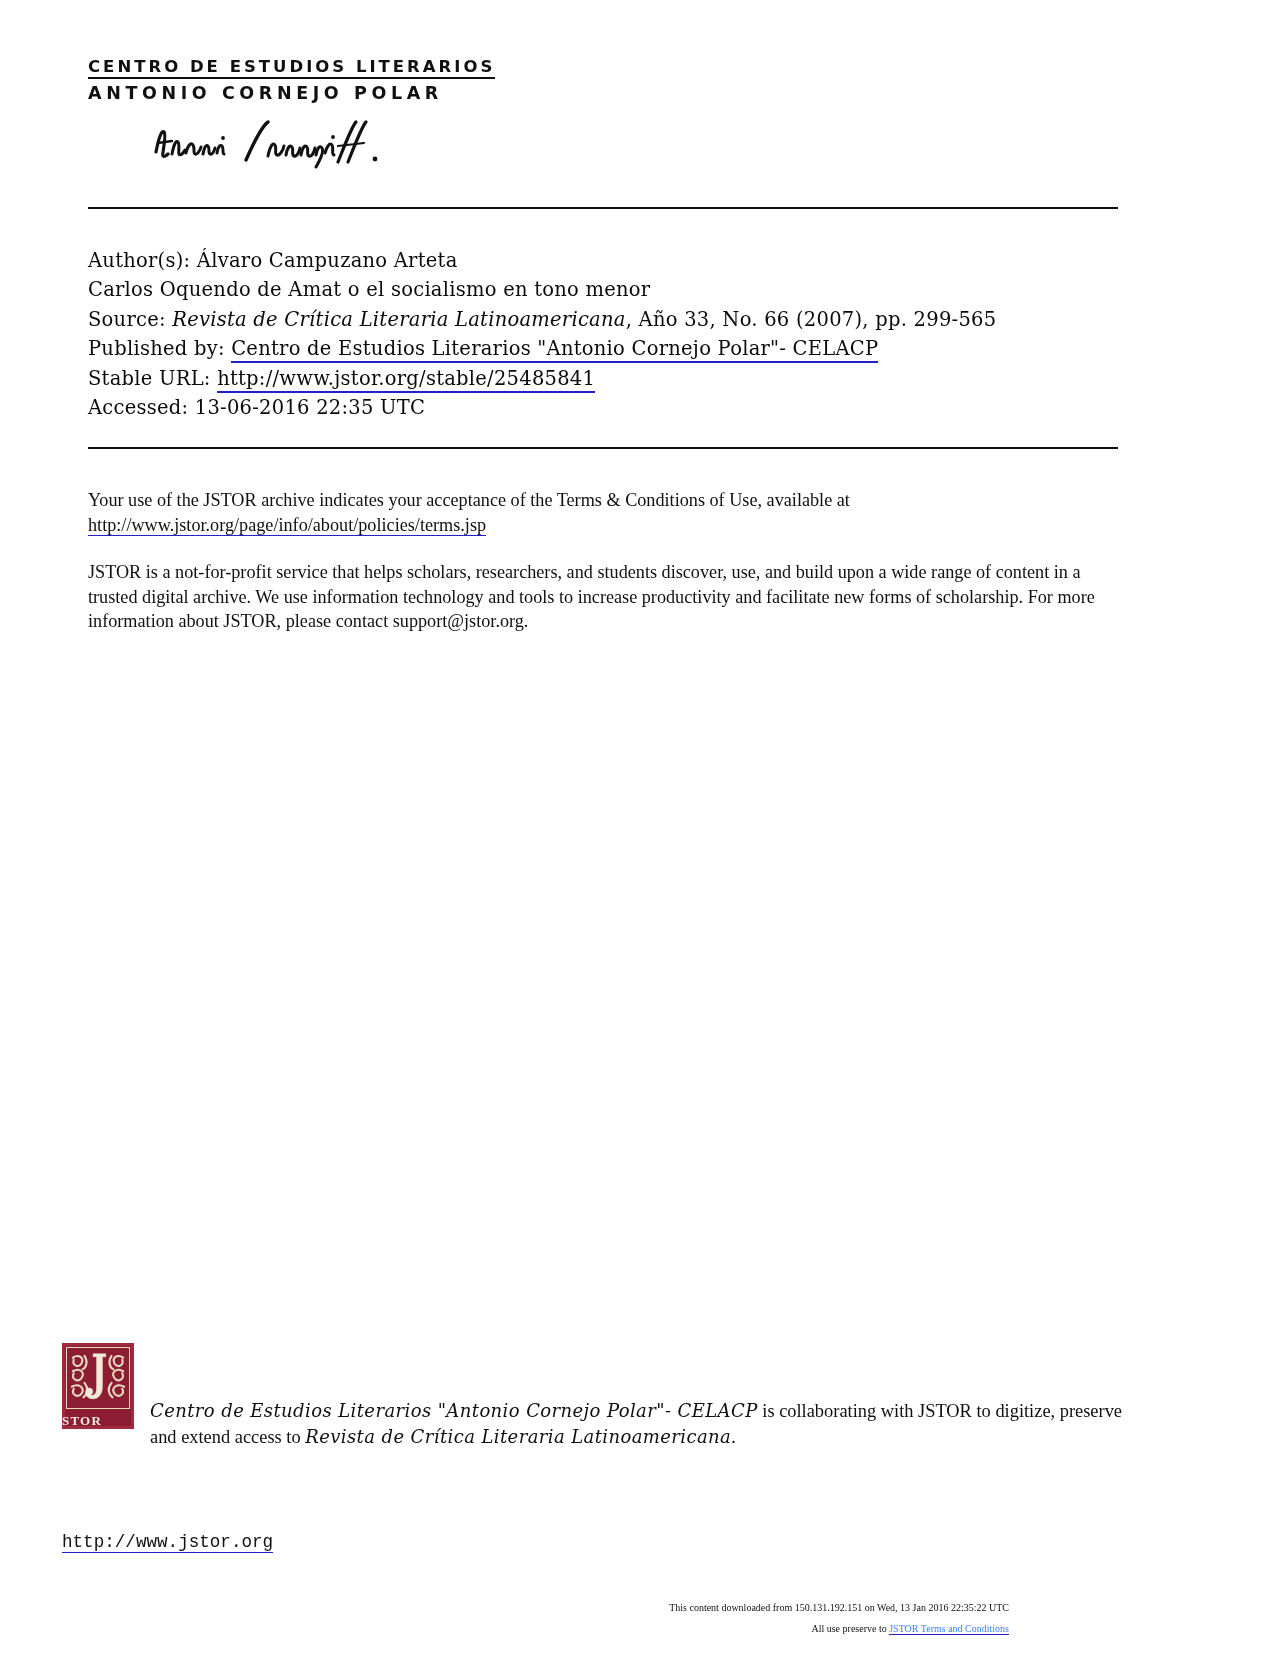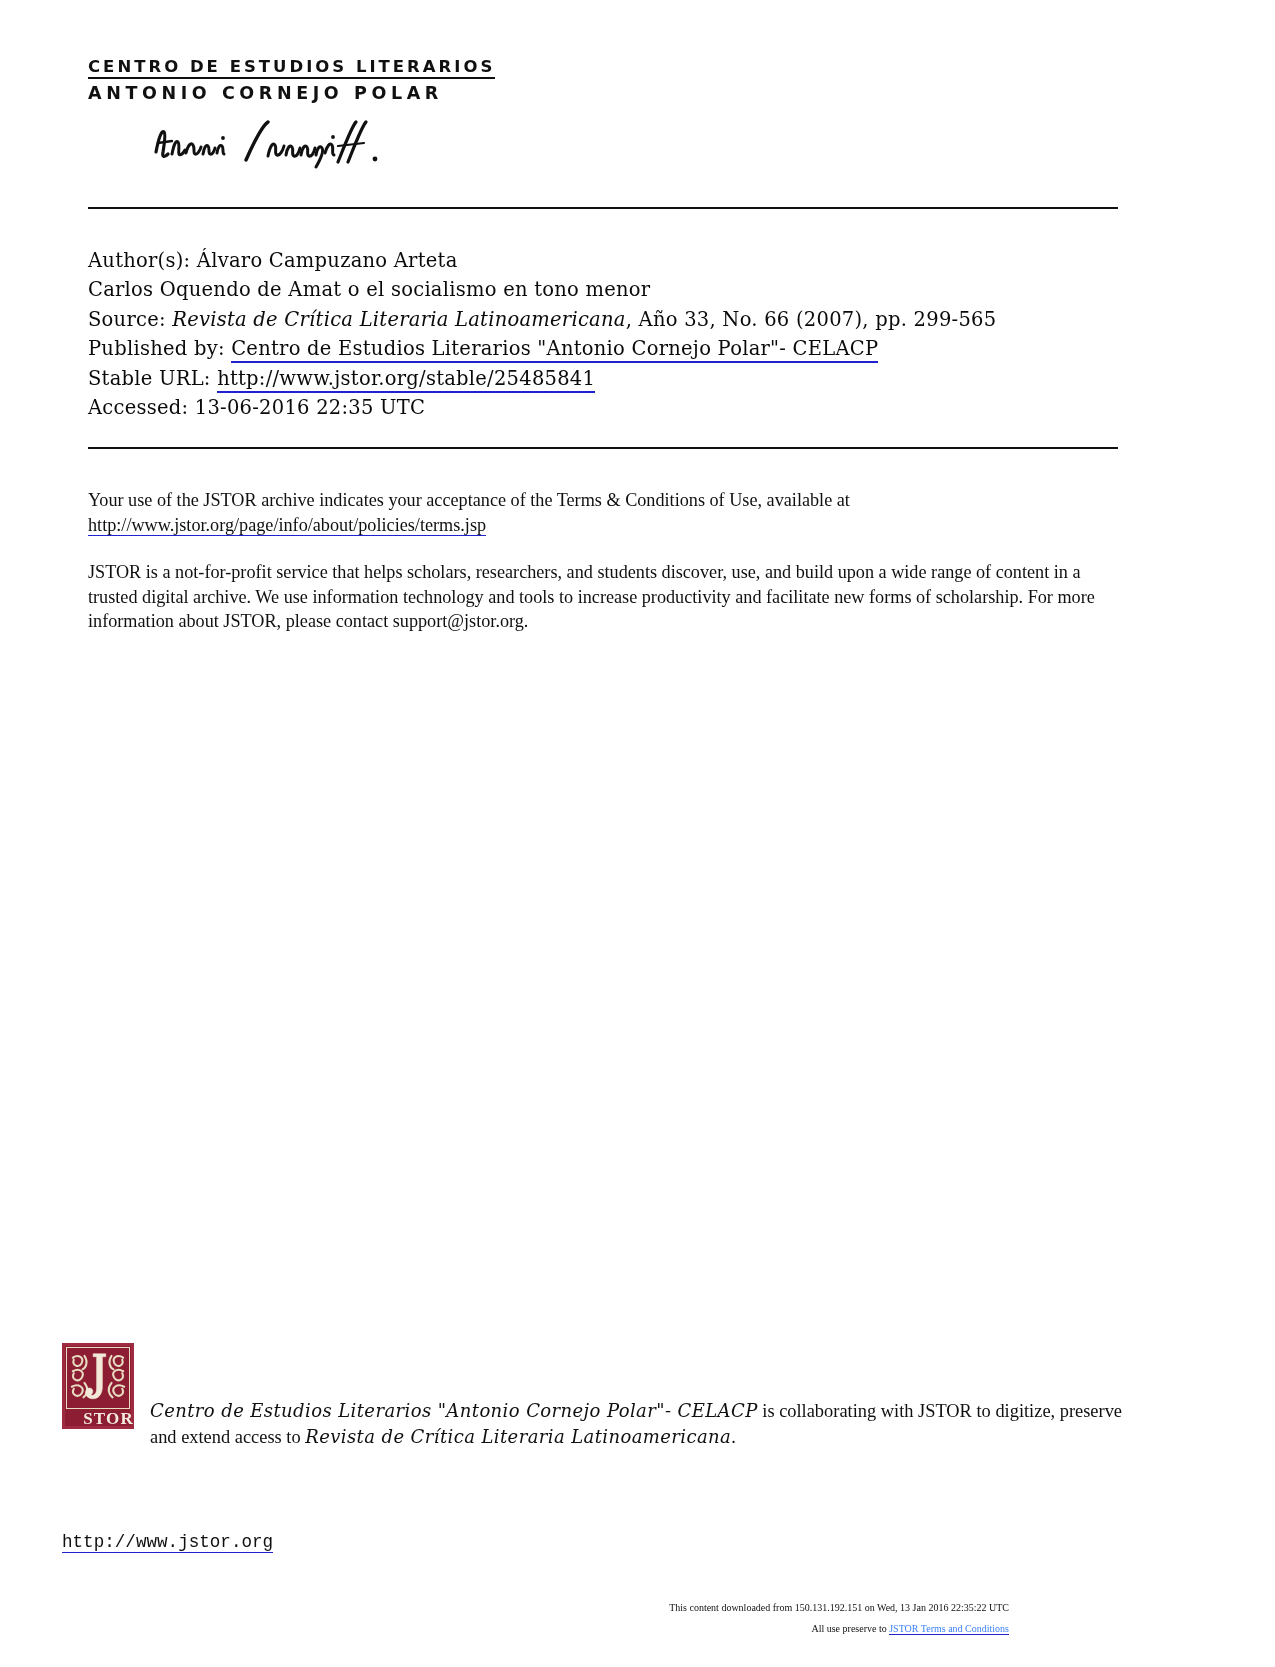--- a/index.html
+++ b/index.html
@@ -163,23 +163,23 @@
     overflow: hidden;
   }
   .jstor-logo .orn {
     position: absolute;
     inset: 0;
   }
   .jstor-logo .stor {
     position: absolute;
     left: 0; right: 0;
     bottom: 2px;
-    text-align: right;
-    font-family: "Liberation Serif", "DejaVu Serif", serif;
-    font-size: 17px;
+    text-align: left;
+    font-family: "Liberation Serif", "DejaVu Serif", serif;
+    font-size: 13px;
     font-weight: bold;
     letter-spacing: 1.2px;
     color: #f4ece0;
     line-height: 1;
   }
 
   .jstor-url {
     position: absolute;
     left: 62px;
     top: 1532px;

